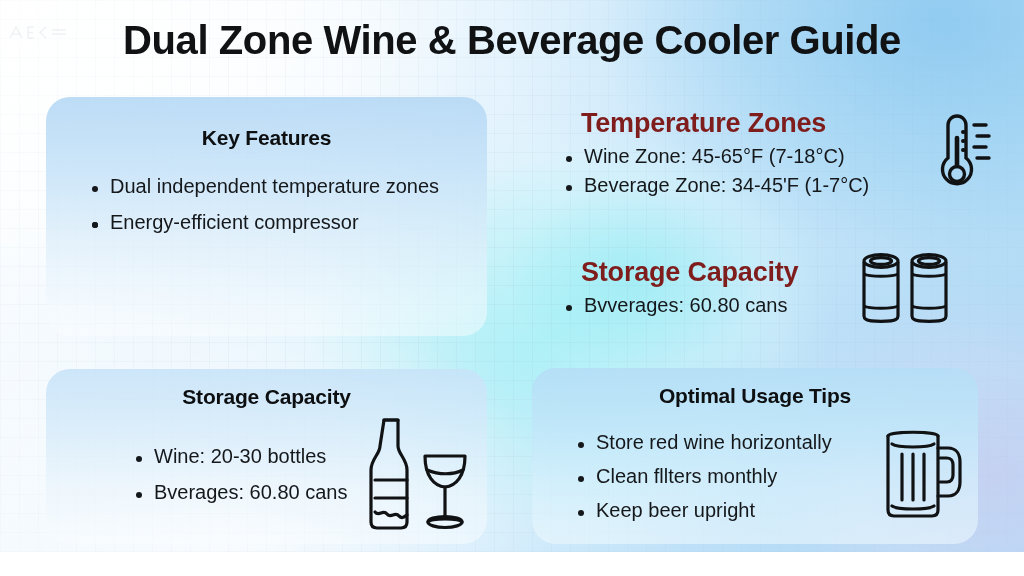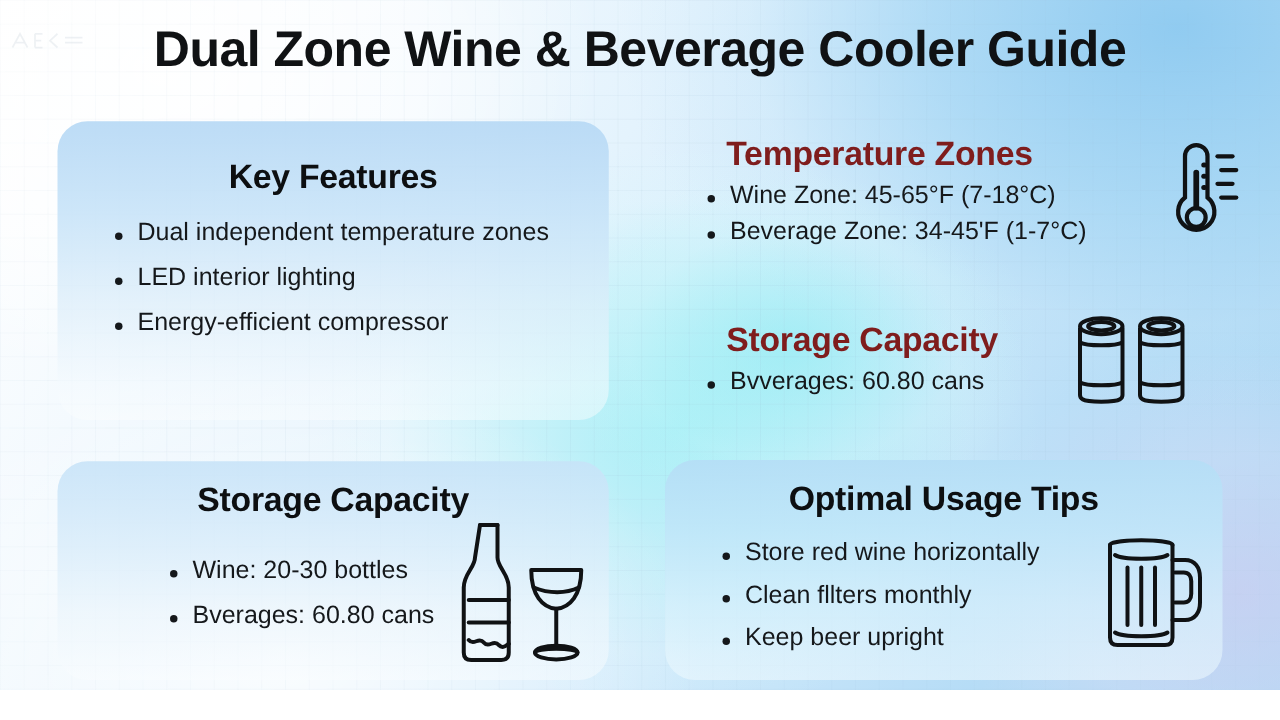--- a/index.html
+++ b/index.html
@@ -150,21 +150,21 @@
     background: linear-gradient(180deg,
       rgba(181,222,246,0.92) 0%,
       rgba(192,230,249,0.86) 32%,
       rgba(214,240,252,0.72) 66%,
       rgba(240,250,254,0.55) 100%);
   }
 
   
   .card-title {
     text-align: center;
-    font-size: 27px;
+    font-size: 21px;
     font-weight: bold;
     color: #0d0f11;
     letter-spacing: -0.2px;
   }
   .sec-title {
     font-size: 27px;
     font-weight: bold;
     color: #7f1d1d;
     letter-spacing: -0.2px;
   }
@@ -247,21 +247,21 @@
       <path d="M46 9 H60 M46 13 H60"></path>
     </svg>
   </div>
 
   <div class="title">Dual Zone Wine &amp; Beverage Cooler Guide</div>
 
   <div class="card card-kf"></div>
   <div class="kf-title card-title">Key Features</div>
   <ul class="bullets kf-list">
     <li><span class="dot"></span><span class="txt">Dual independent temperature zones</span></li>
-    <li><span class="dot"></span><span class="txt">LED interior lighting</span></li>
+    <li><span class="dot"></span></li>
     <li><span class="dot"></span><span class="txt">Energy-efficient compressor</span></li>
   </ul>
 
   <div class="tz-title sec-title">Temperature Zones</div>
   <ul class="bullets tz-list">
     <li><span class="dot"></span><span class="txt">Wine Zone: 45-65°F (7-18°C)</span></li>
     <li><span class="dot"></span><span class="txt">Beverage Zone: 34-45'F (1-7°C)</span></li>
   </ul>
   <div class="icon ic-thermo">
     <svg width="66" height="86" viewBox="0 0 66 86" fill="none" stroke="#101214" stroke-width="3.4" stroke-linecap="round">

